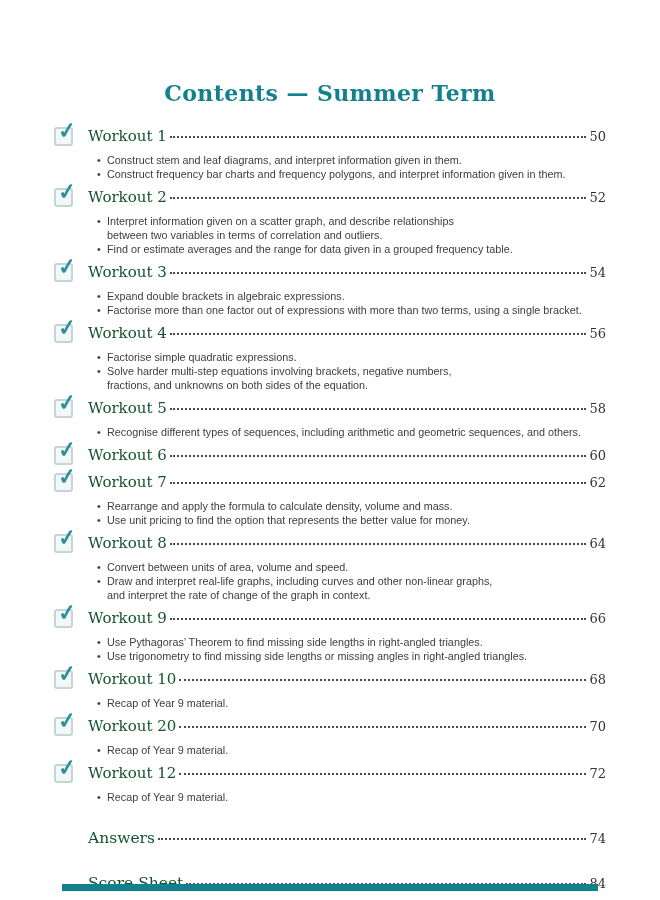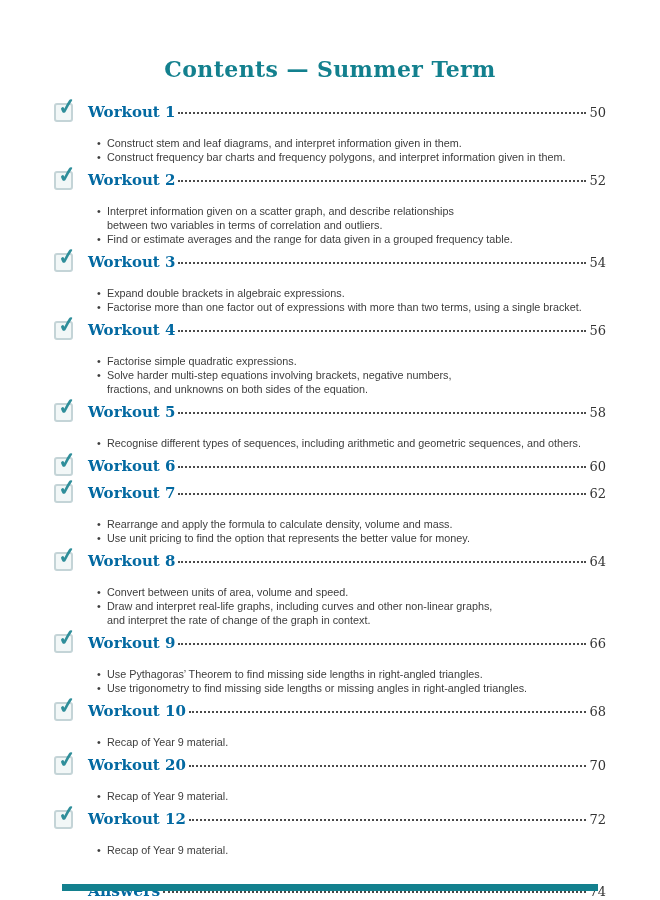--- a/index.html
+++ b/index.html
@@ -14,21 +14,21 @@
     background: #ffffff;
     overflow: hidden;
   }
   .page-title {
     font-family: "DejaVu Serif", serif;
     font-weight: bold;
     font-size: 22px;
     letter-spacing: 0.4px;
     color: #13808e;
     text-align: center;
-    padding-top: 56px;
+    padding-top: 80px;
   }
   .toc {
     margin: 20px auto 0 auto;
     width: 552px;
   }
   .toc-item { margin-bottom: 6px; }
   .item-head {
     display: flex;
     align-items: baseline;
     position: relative;
@@ -48,42 +48,42 @@
     position: absolute;
     left: 2px; top: -9px;
     font-size: 22px;
     font-weight: bold;
     color: #2f8e9a;
     transform: rotate(-6deg);
     line-height: 1;
   }
   .item-title {
     font-family: "DejaVu Serif", serif;
-    font-weight: bold;
+    font-weight: normal;
     font-size: 15px;
-    color: #0369a1;
+    color: #14532d;
     white-space: nowrap;
   }
   .leader {
     flex: 1 1 auto;
     border-bottom: 2px dotted #4a4a4a;
     margin: 0 3px;
     transform: translateY(-3px);
     min-width: 20px;
   }
   .item-page {
     font-family: "DejaVu Serif", serif;
     font-size: 13px;
     color: #333333;
     white-space: nowrap;
   }
   .bullets {
     list-style: none;
     padding-left: 42px;
-    margin-top: 13px;
+    margin-top: 6px;
   }
   .bullets li {
     position: relative;
     font-size: 10.8px;
     line-height: 14px;
     color: #3d3d3d;
     padding-left: 11px;
     white-space: pre-line;
   }
   .bullets li::before {

